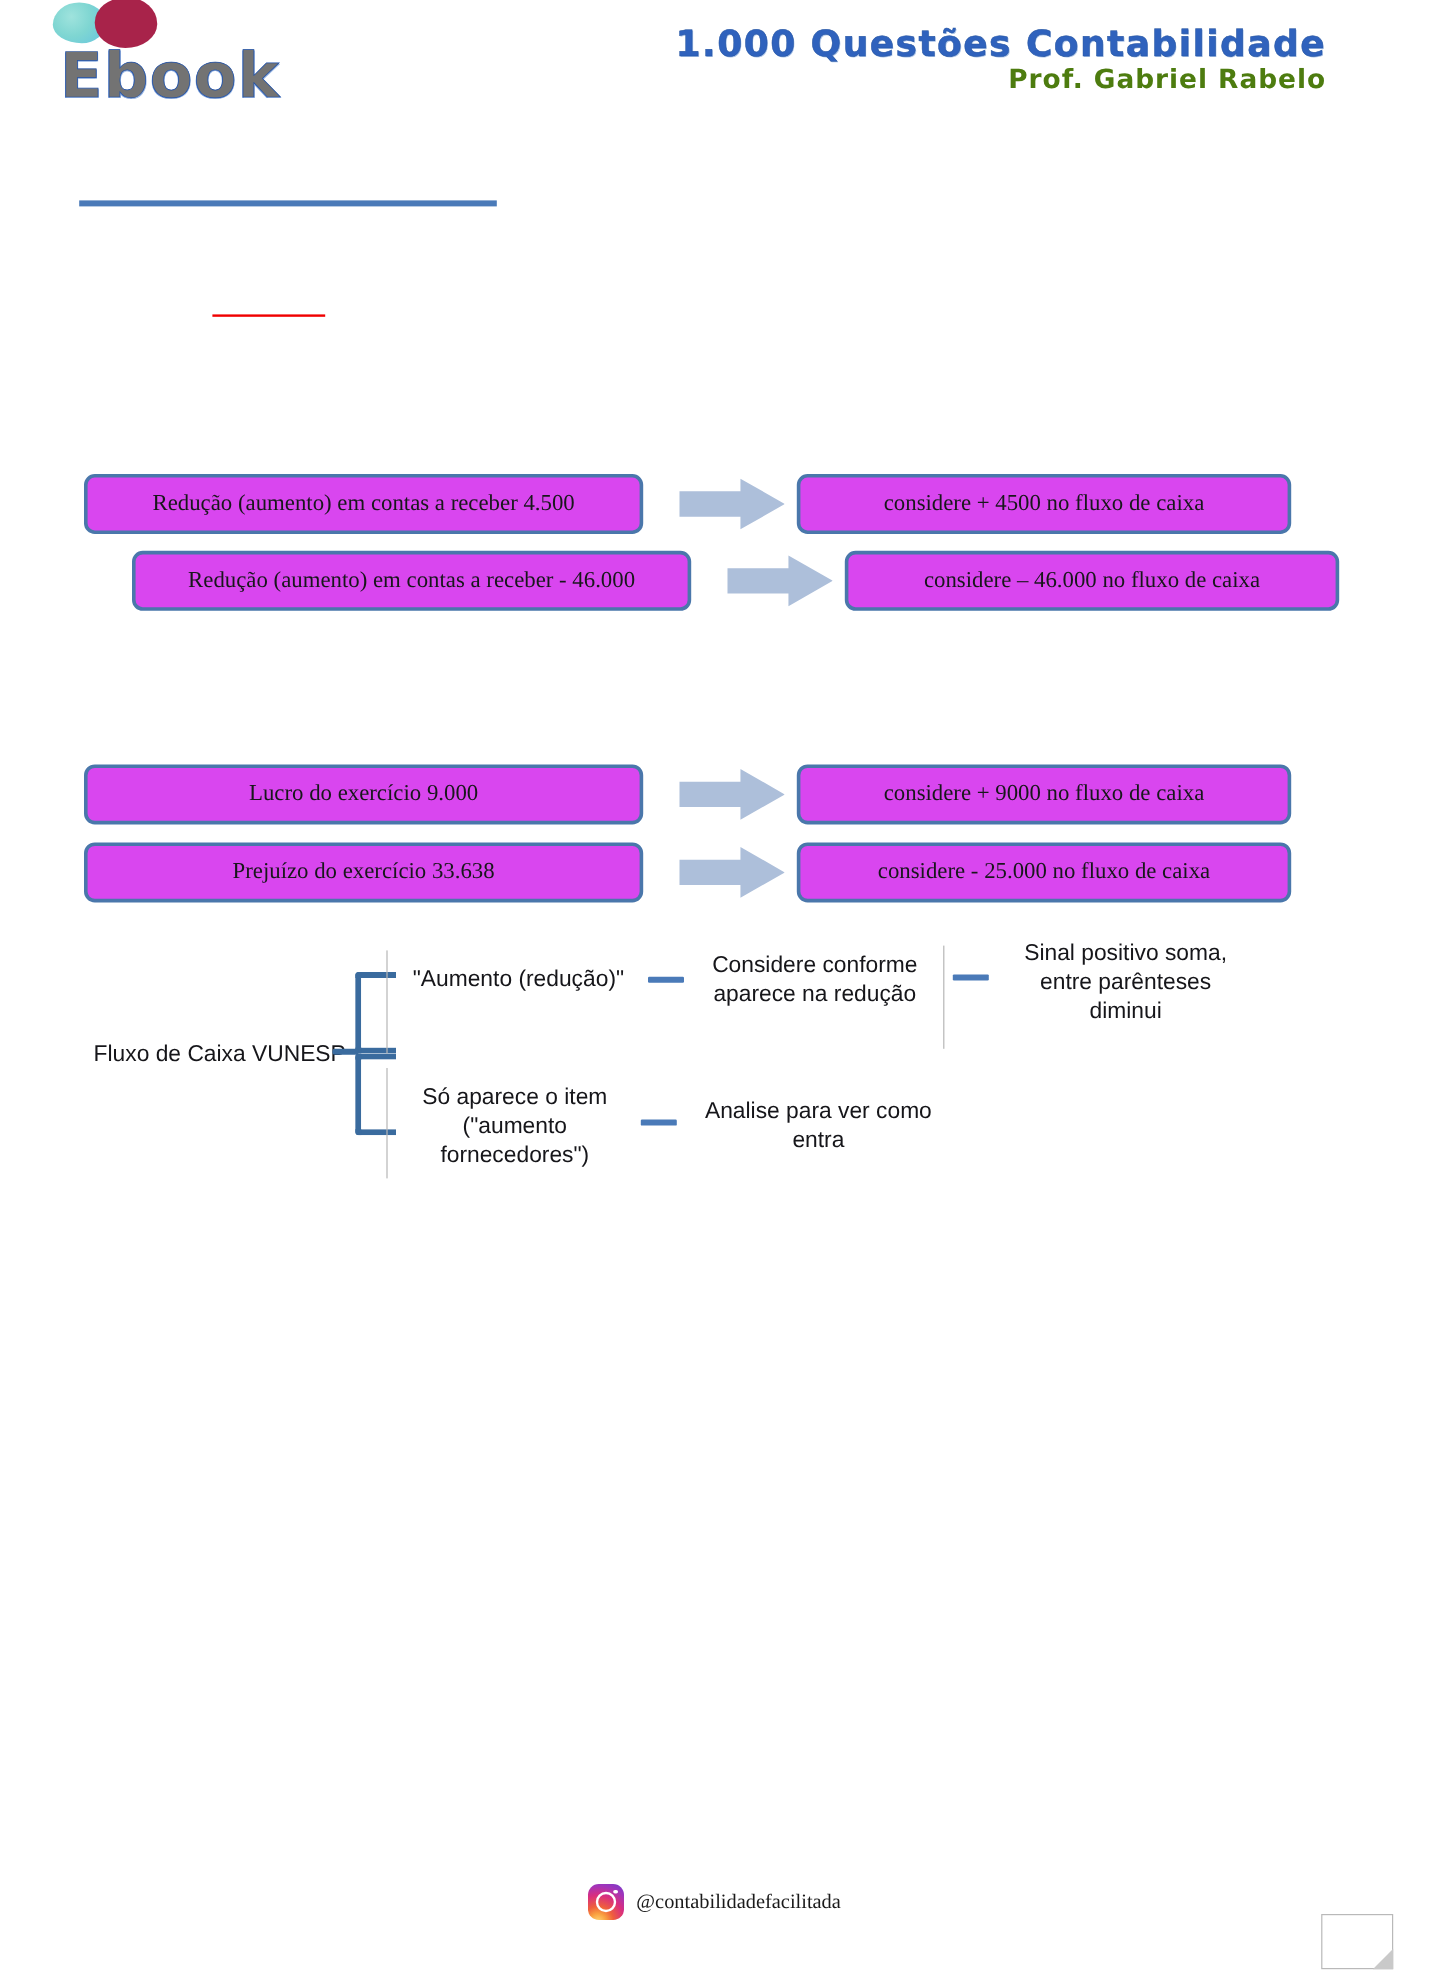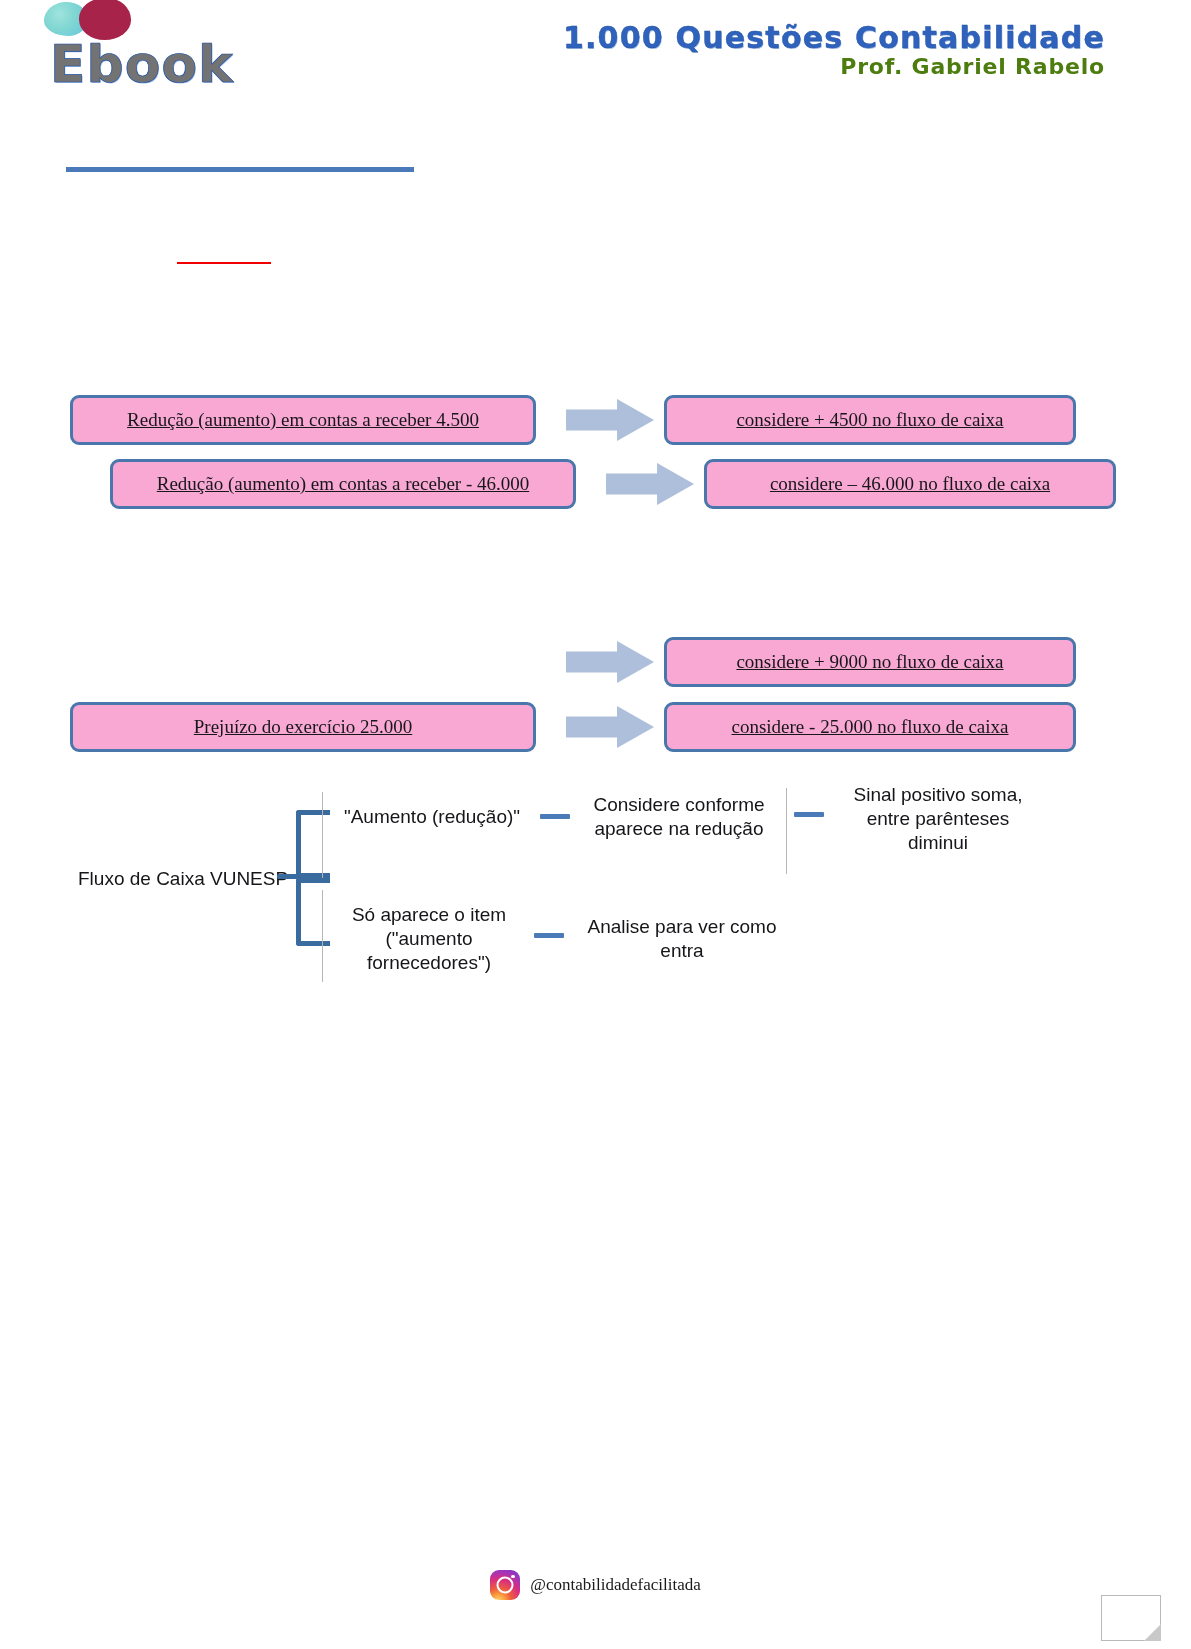--- a/index.html
+++ b/index.html
@@ -105,31 +105,30 @@
 
   
   .flow-group { position: absolute; left: 0; width: 1191px; }
   .flow-row { position: relative; height: 56px; }
 
   .box {
     position: absolute;
     box-sizing: border-box;
     border: 3px solid #4a77ab;
     border-radius: 9px;
-    background: #f9a8d4;
+    background: #d946ef;
     display: flex;
     align-items: center;
     justify-content: center;
     font-family: "Liberation Serif", serif;
     font-size: 19px;
     color: #17171a;
     text-align: center;
     line-height: 1.15;
     padding: 0 8px;
-    text-decoration: underline;
   }
   .box-left  { left: 70px;  width: 466px; height: 50px; }
   .box-right { left: 664px; width: 412px; height: 50px; text-align: right; }
 
   .arrow {
     position: absolute;
     left: 566px;
     width: 88px;
     height: 44px;
     background: #adbfda;
@@ -286,26 +285,27 @@
   <div class="flow-row" style="height:64px;margin-left:40px;">
     <div class="box box-left">Redução (aumento) em contas a receber  - 46.000</div>
     <div class="arrow" style="top:3px;"></div>
     <div class="box box-right">considere – 46.000 no fluxo de caixa</div>
   </div>
 </div>
 
 <div class="flow-group" style="top:637px;">
 
   <div class="flow-row" style="height:65px;">
+    <div class="box box-left">Lucro do exercício  9.000</div>
     <div class="arrow" style="top:3px;"></div>
     <div class="box box-right">considere + 9000 no fluxo de caixa</div>
   </div>
 
   <div class="flow-row" style="height:65px;">
-    <div class="box box-left">Prejuízo do exercício  25.000</div>
+    <div class="box box-left">Prejuízo do exercício  33.638</div>
     <div class="arrow" style="top:3px;"></div>
     <div class="box box-right">considere  - 25.000  no fluxo de caixa</div>
   </div>
 </div>
 
 <div>
 
   <div class="tree-root-label">Fluxo de Caixa VUNESP</div>
 
   <div class="brk brk-up"></div>

